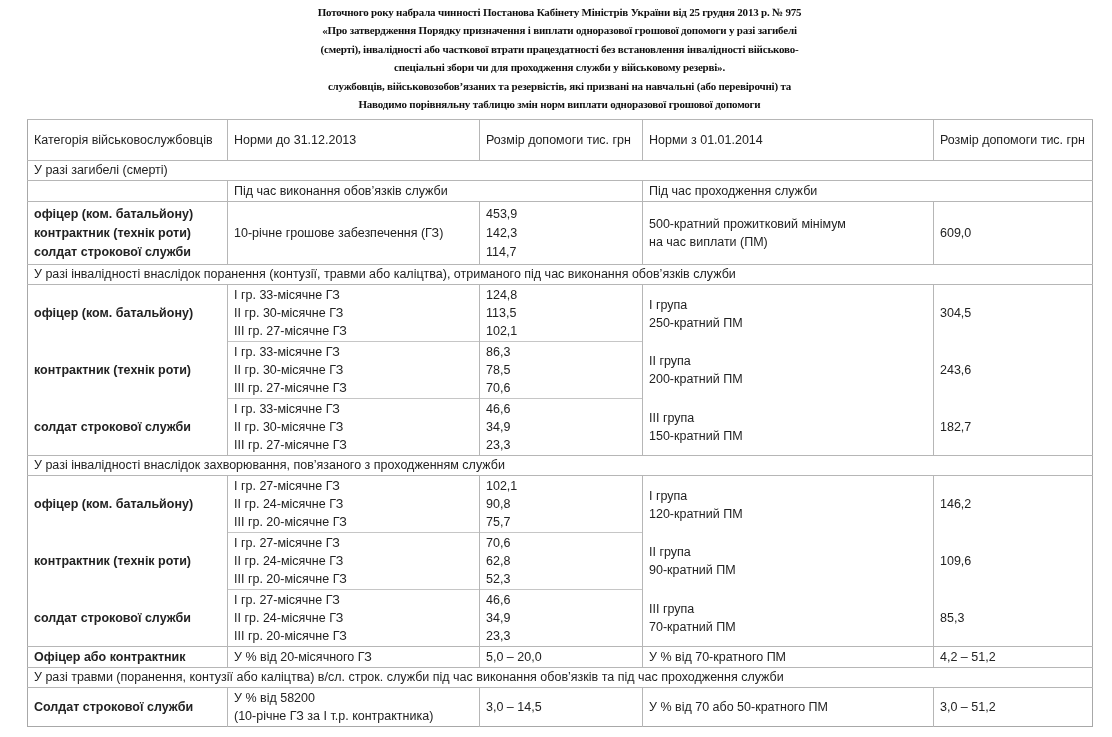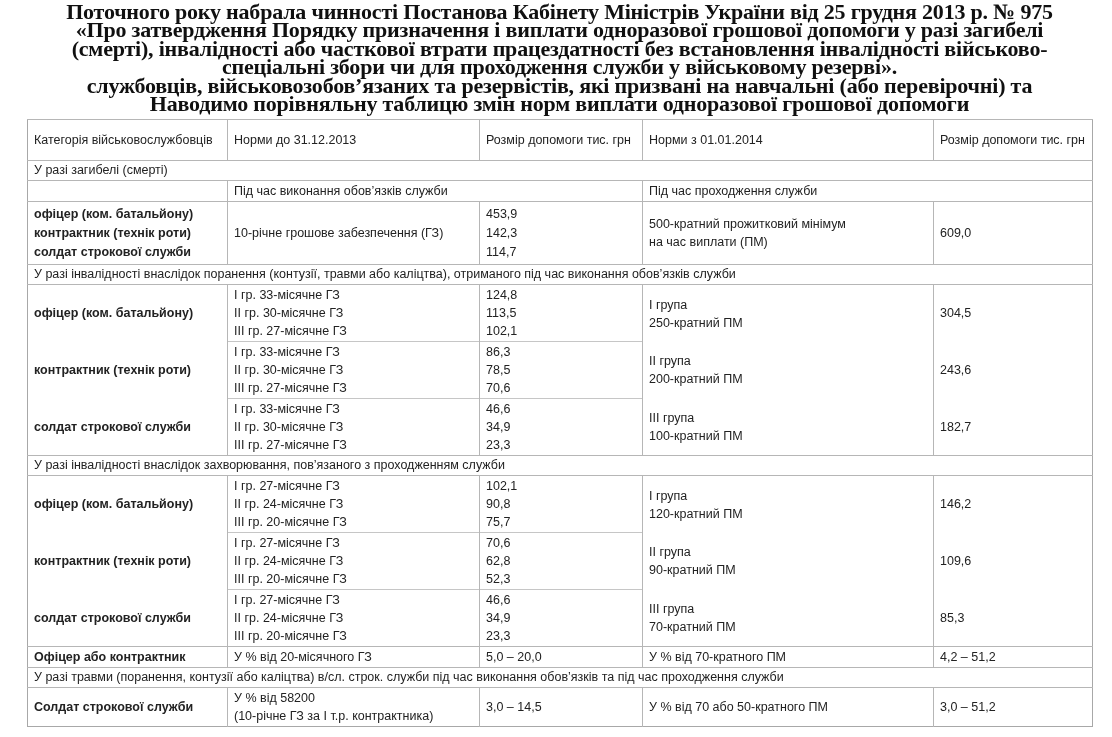--- a/index.html
+++ b/index.html
@@ -7,21 +7,21 @@
     width:1112px;height:737px;overflow:hidden;
     font-family:"Liberation Sans",sans-serif;color:#1b1b1b;
     -webkit-font-smoothing:antialiased;
   }
   .page{padding:3px 20px 0 27px;}
 
   
   .intro{
     font-family:"Liberation Serif",serif;
     font-weight:bold;
-    font-size:22px;line-height:18.4px;
+    font-size:11px;line-height:18.4px;
     letter-spacing:-0.2px;
     text-align:center;color:#101010;
     width:1065px;
   }
 
   
   table.cmp{
     border-collapse:collapse;table-layout:fixed;
     width:1065px;margin-top:6px;
     font-size:12.5px;line-height:15px;
@@ -156,21 +156,21 @@
         <div class="line">ІІ гр. 30-місячне ГЗ</div>
         <div class="line">ІІІ гр. 27-місячне ГЗ</div>
       </td>
       <td class="c mid">
         <div class="line">46,6</div>
         <div class="line">34,9</div>
         <div class="line">23,3</div>
       </td>
       <td class="c">
         <div class="line">ІІІ група</div>
-        <div class="line">100-кратний ПМ</div>
+        <div class="line">150-кратний ПМ</div>
       </td>
       <td class="c">182,7</td>
     </tr>
 
     <tr class="secrow bt">
       <td class="c" colspan="5">У разі інвалідності внаслідок захворювання, пов’язаного з проходженням служби</td>
     </tr>
     <tr class="h54 bt">
       <td class="cat">офіцер (ком. батальйону)</td>
       <td class="c mid">

